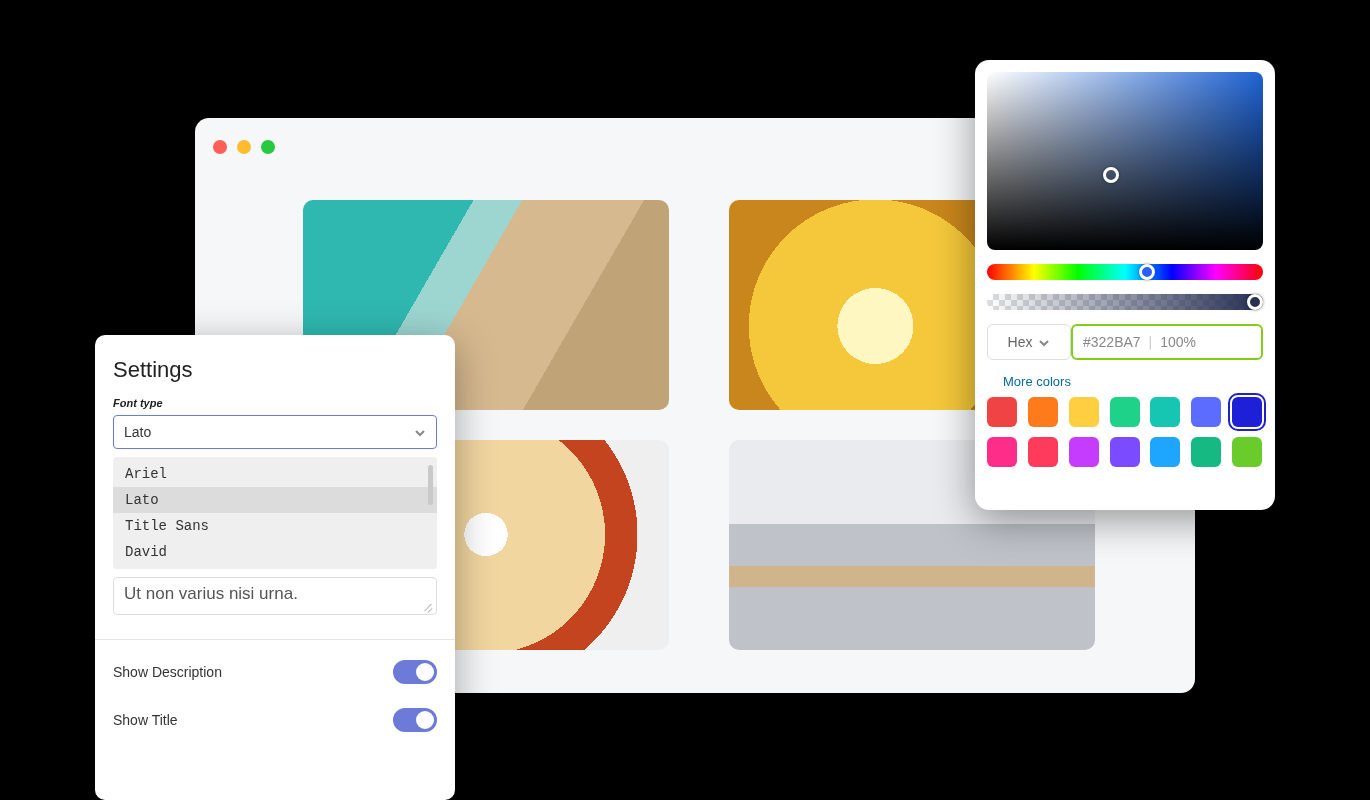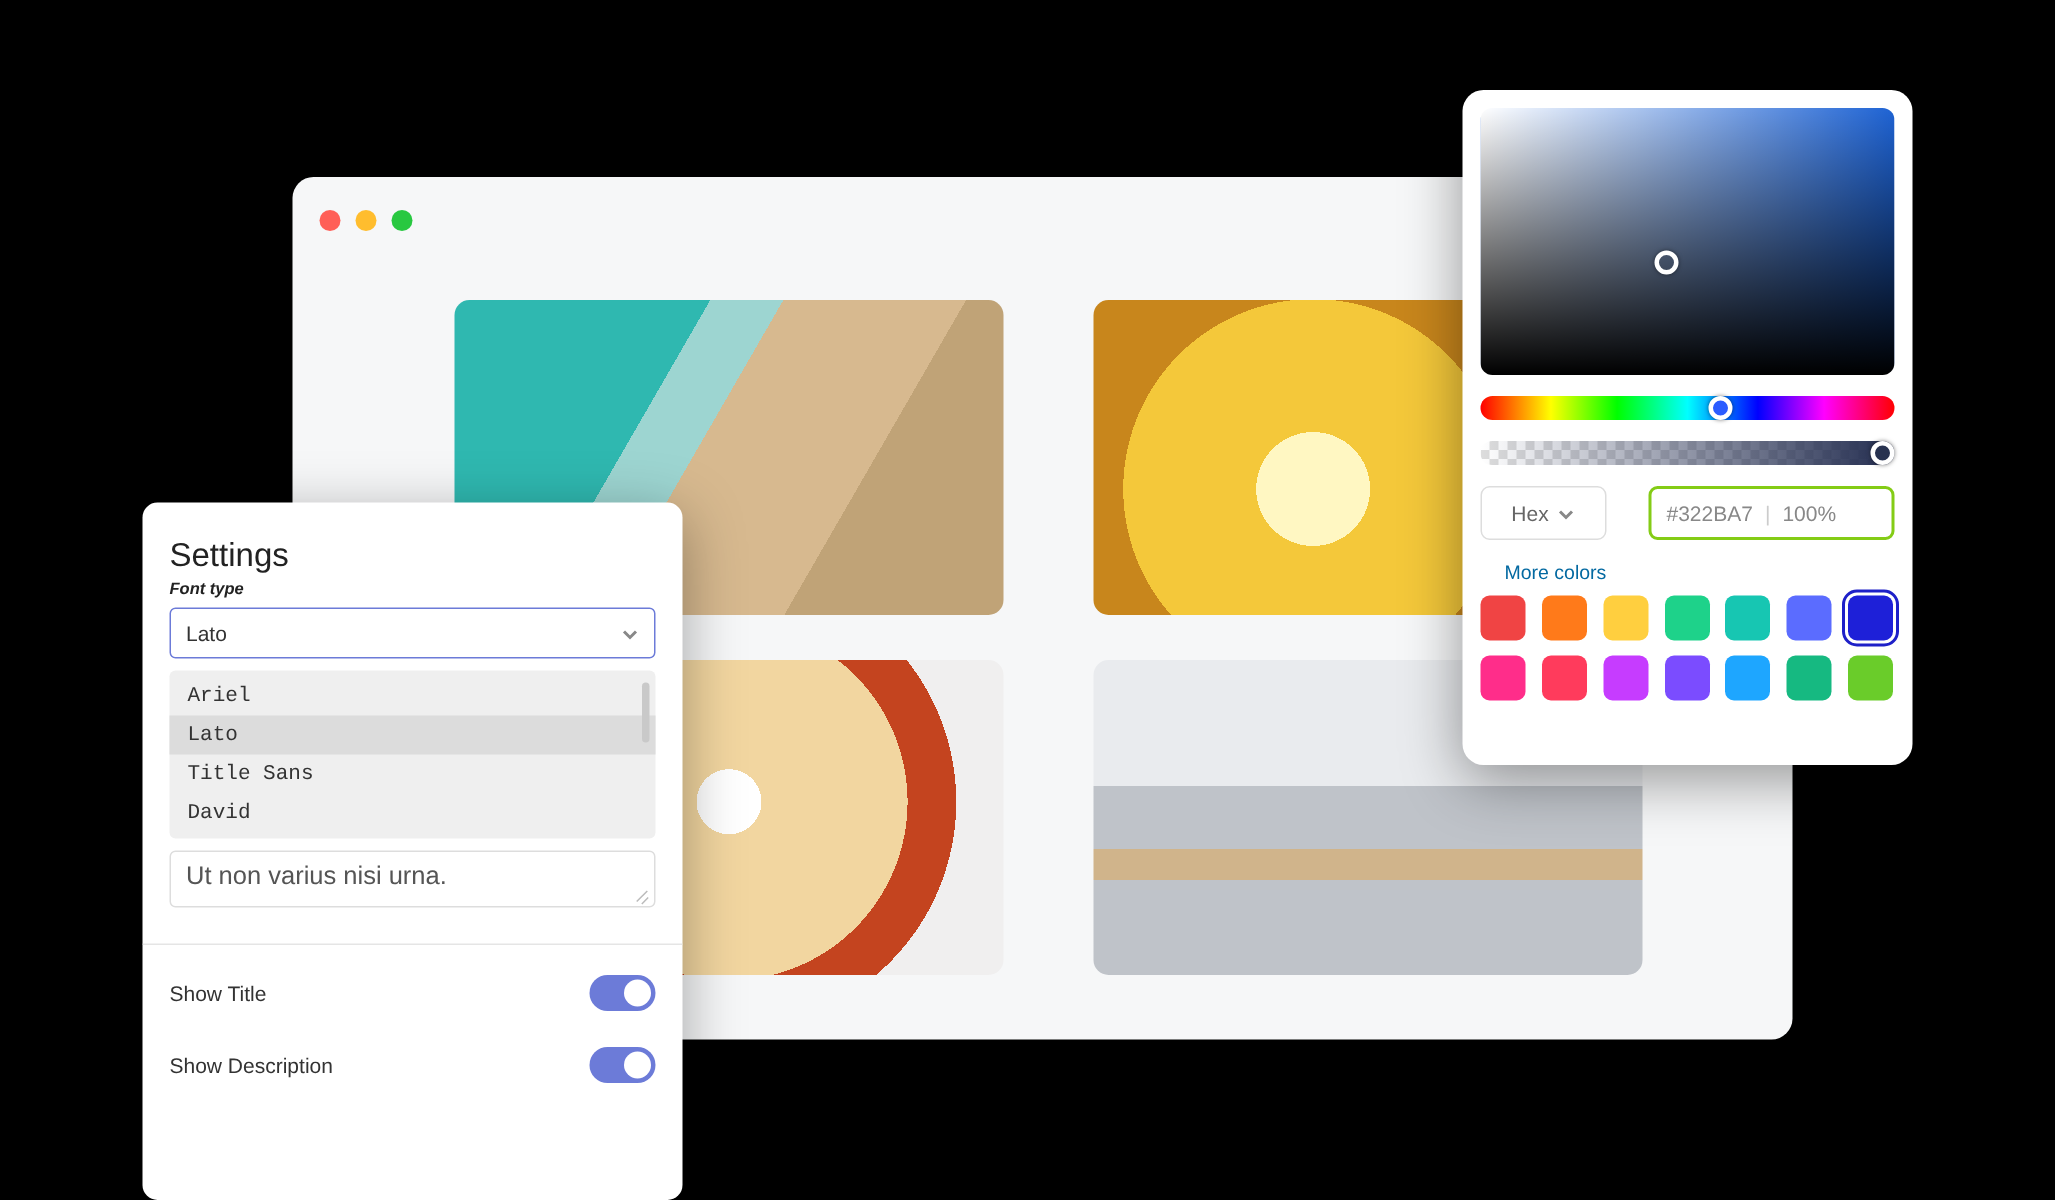--- a/index.html
+++ b/index.html
@@ -49,21 +49,21 @@
   .settings {
     position: absolute;
     left: 95px; top: 335px;
     width: 360px; height: 465px;
     background: #fff;
     border-radius: 10px;
     box-shadow: 0 10px 40px rgba(0,0,0,.35);
     padding: 22px 18px 12px;
     overflow: hidden;
   }
-  .settings h2 { font-size: 22px; font-weight: 500; color:#222; margin-bottom: 4px; }
+  .settings h2 { font-size: 22px; font-weight: 500; color:#222; margin-bottom: 14px; }
   .field-label { font-size: 11px; font-weight: 600; color:#222; margin-bottom: 6px; font-style: italic; }
   .select {
     border: 1.5px solid #6c7bd8; border-radius: 4px;
     height: 34px; display:flex; align-items:center; justify-content:space-between;
     padding: 0 10px; color:#333; font-size:14px; cursor:pointer;
     margin-bottom: 8px;
   }
   .chev { width:12px; height:12px; display:inline-block; }
   .chev svg { width:12px; height:12px; stroke:#888; stroke-width:2; fill:none; }
 
@@ -148,21 +148,21 @@
   }
   .slider .handle {
     position:absolute; top:50%; width:16px; height:16px;
     border:3px solid #fff; border-radius:50%;
     transform:translate(-50%,-50%);
     box-shadow:0 0 3px rgba(0,0,0,.5);
   }
   .hue .handle   { left:58%; background:#2b5cff; }
   .alpha .handle { left:97%; background:#283250; }
 
-  .value-row { display:flex; gap:28px; margin-top:14px; }
+  .value-row { display:flex; gap:0; margin-top:14px; }
   .format-select {
     flex:0 0 84px; height:36px; border:1px solid #ddd; border-radius:6px;
     display:flex; align-items:center; justify-content:center; gap:6px;
     font-size:14px; color:#666; cursor:pointer;
   }
   .value-box {
     flex:1; height:36px; border:2px solid #84cc16; border-radius:6px;
     display:flex; align-items:center; padding:0 10px; font-size:14px; color:#888;
   }
   .value-box .sep { margin:0 8px; color:#ccc; }
@@ -212,27 +212,27 @@
   </div>
 
   <div class="textarea">
     <span>Ut non varius nisi urna.</span>
     <span class="resize"></span>
   </div>
 
   <hr class="divider">
 
   <div class="toggle-row">
-    <span>Show Title</span>
+    <span>Show Description</span>
     <div class="toggle">
       <span class="knob"></span>
     </div>
   </div>
   <div class="toggle-row">
-    <span>Show Description</span>
+    <span>Show Title</span>
     <div class="toggle">
       <span class="knob"></span>
     </div>
   </div>
 </div>
 
 <div class="picker">
   <div class="sv-box">
     <span class="sv-cursor"></span>
   </div>

